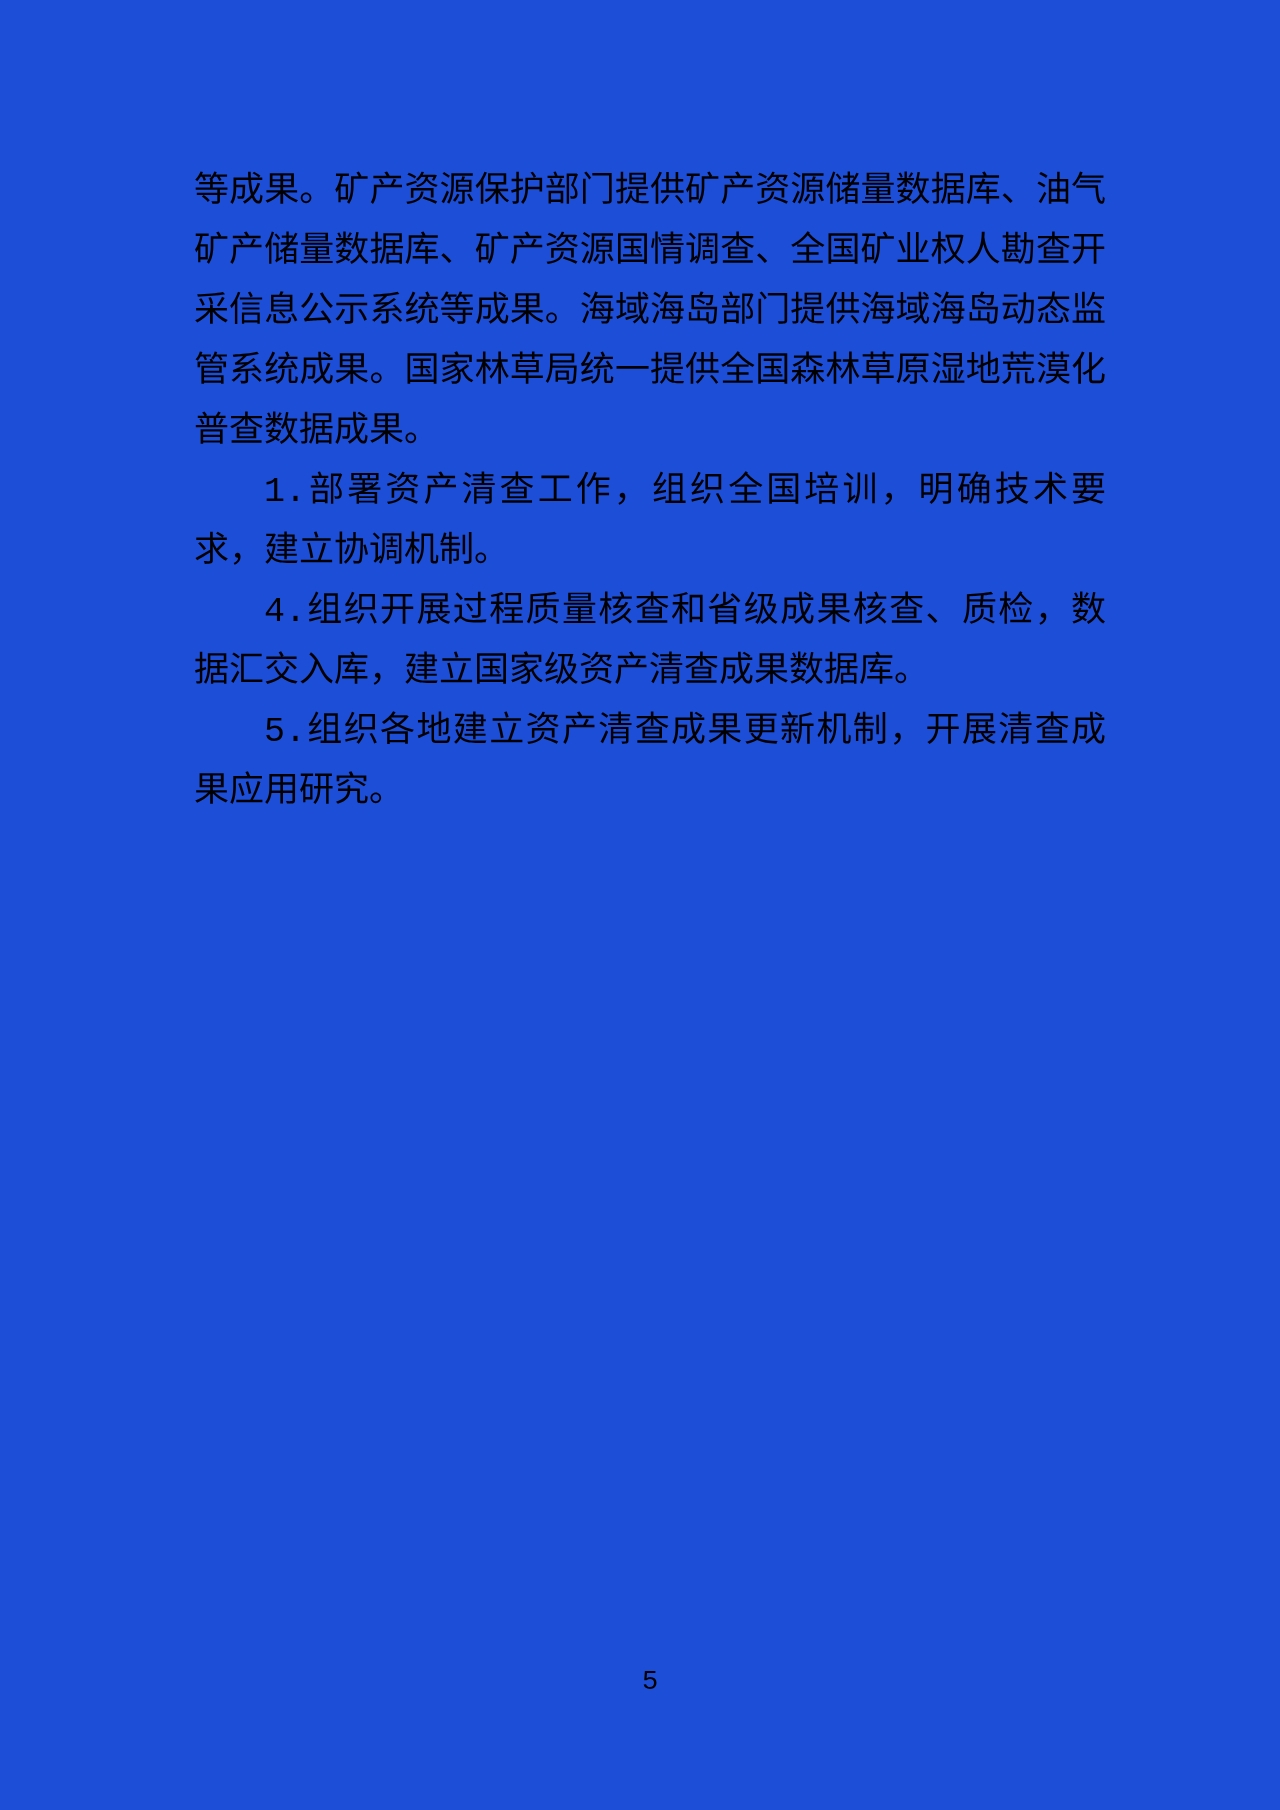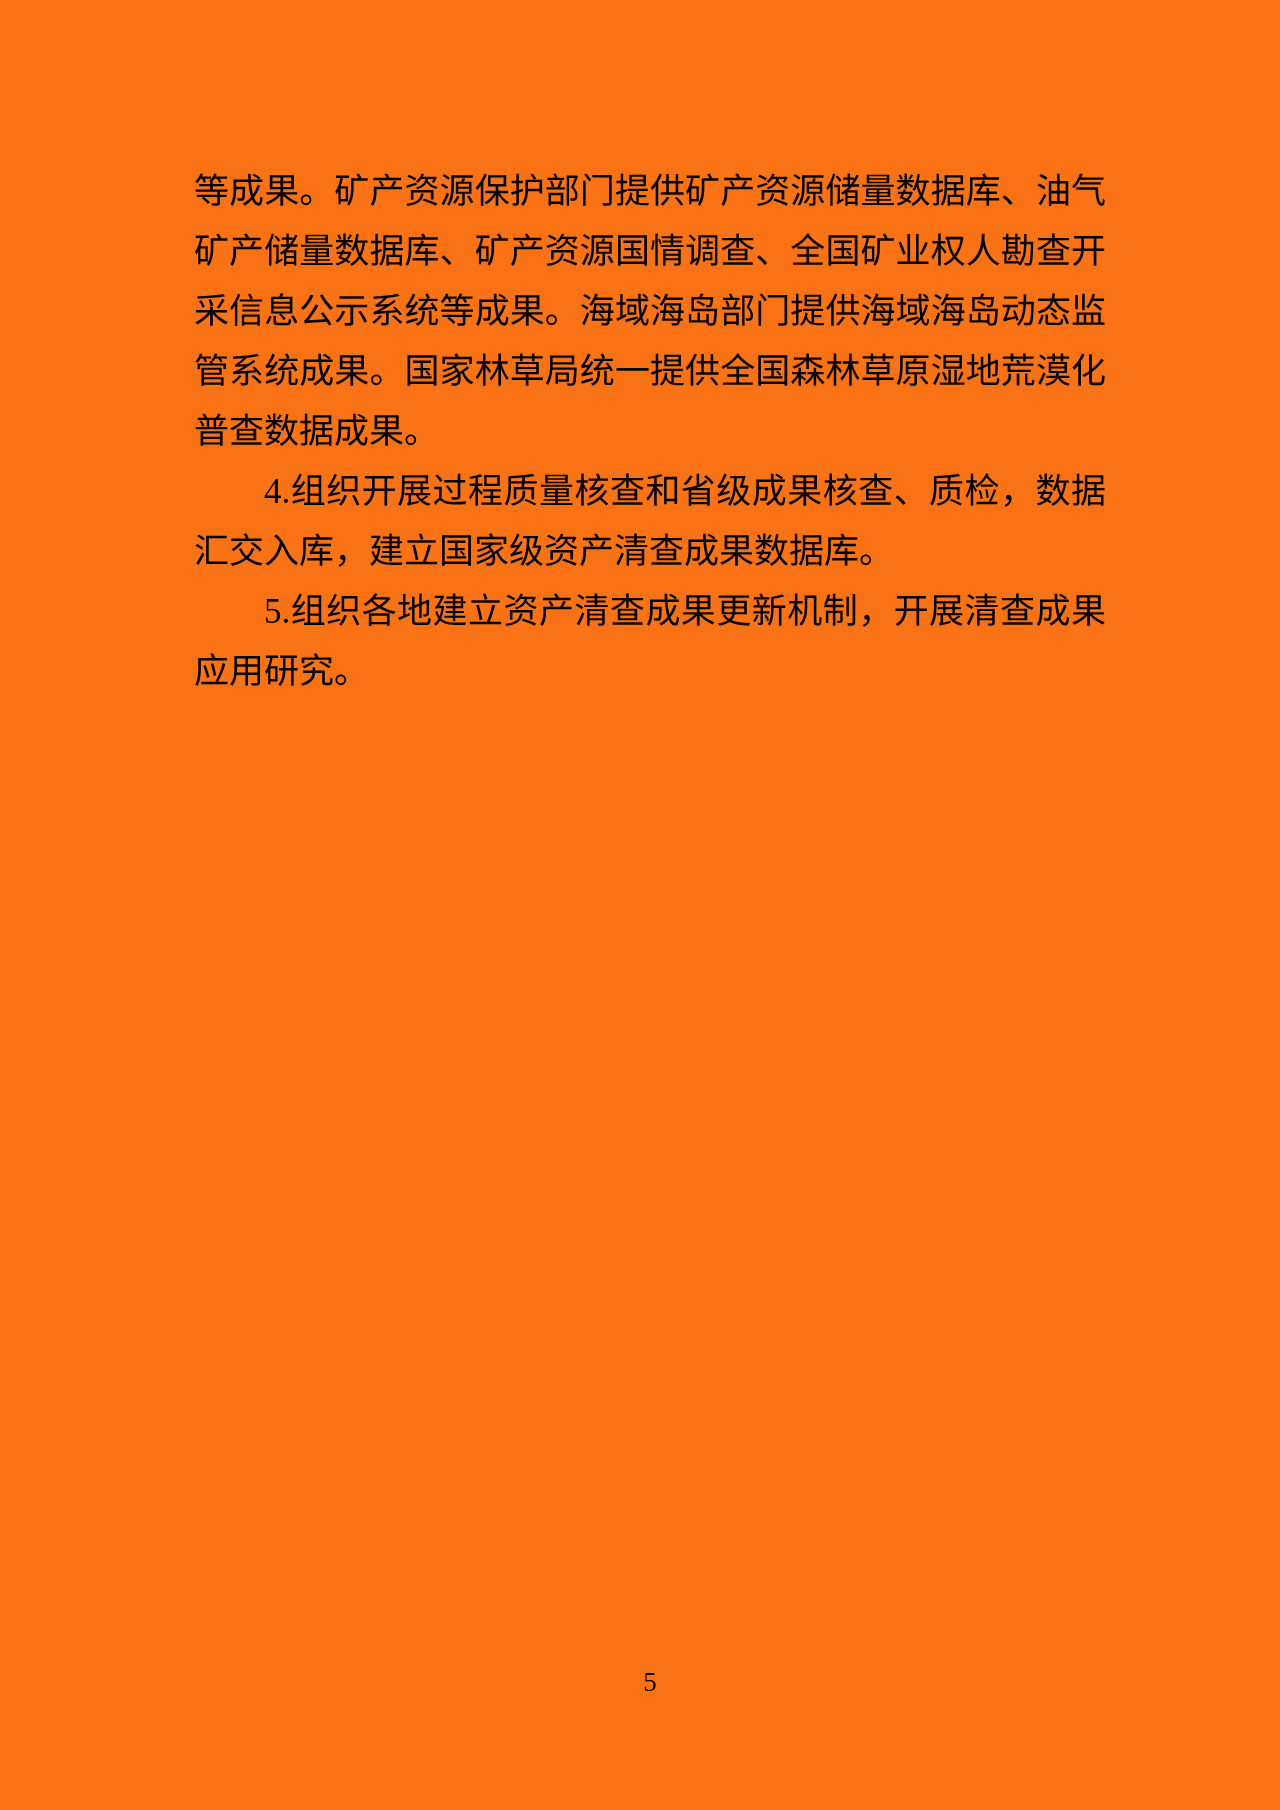--- a/index.html
+++ b/index.html
@@ -5,23 +5,23 @@
 <style>
   html, body {
     margin: 0;
     padding: 0;
     background: #ffffff;
   }
   .doc-page {
     position: relative;
     width: 1280px;
     height: 1810px;
-    background: #f97316;
+    background: #1d4ed8;
     overflow: hidden;
-    font-family: Liberation Serif, serif;
+    font-family: Liberation Mono, monospace;
     color: #000000;
   }
   .doc-body {
     position: absolute;
     left: 194px;
     top: 162px;
     width: 912px;
   }
   .doc-body p {
     margin: 0;
@@ -52,20 +52,21 @@
 </style>
 </head>
 <body>
 
 <div class="doc-page">
 
   <div class="doc-body">
     <p class="no-indent">等成果。矿产资源保护部门提供矿产资源储量数据库、油气矿产储量数据库、矿产资源国情调查、全国矿业权人勘查开采信息公示系统等成果。海域海岛部门提供海域海岛动态监管系统成果。国家林草局统一提供全国森林草原湿地荒漠化普查数据成果。</p>
 
 
+    <p class="indent">1.部署资产清查工作，组织全国培训，明确技术要求，建立协调机制。</p>
 
 
 
     <p class="indent">4.组织开展过程质量核查和省级成果核查、质检，数据汇交入库，建立国家级资产清查成果数据库。</p>
 
     <p class="indent">5.组织各地建立资产清查成果更新机制，开展清查成果应用研究。</p>
 
   </div>
 
   <div class="page-footer">5</div>

